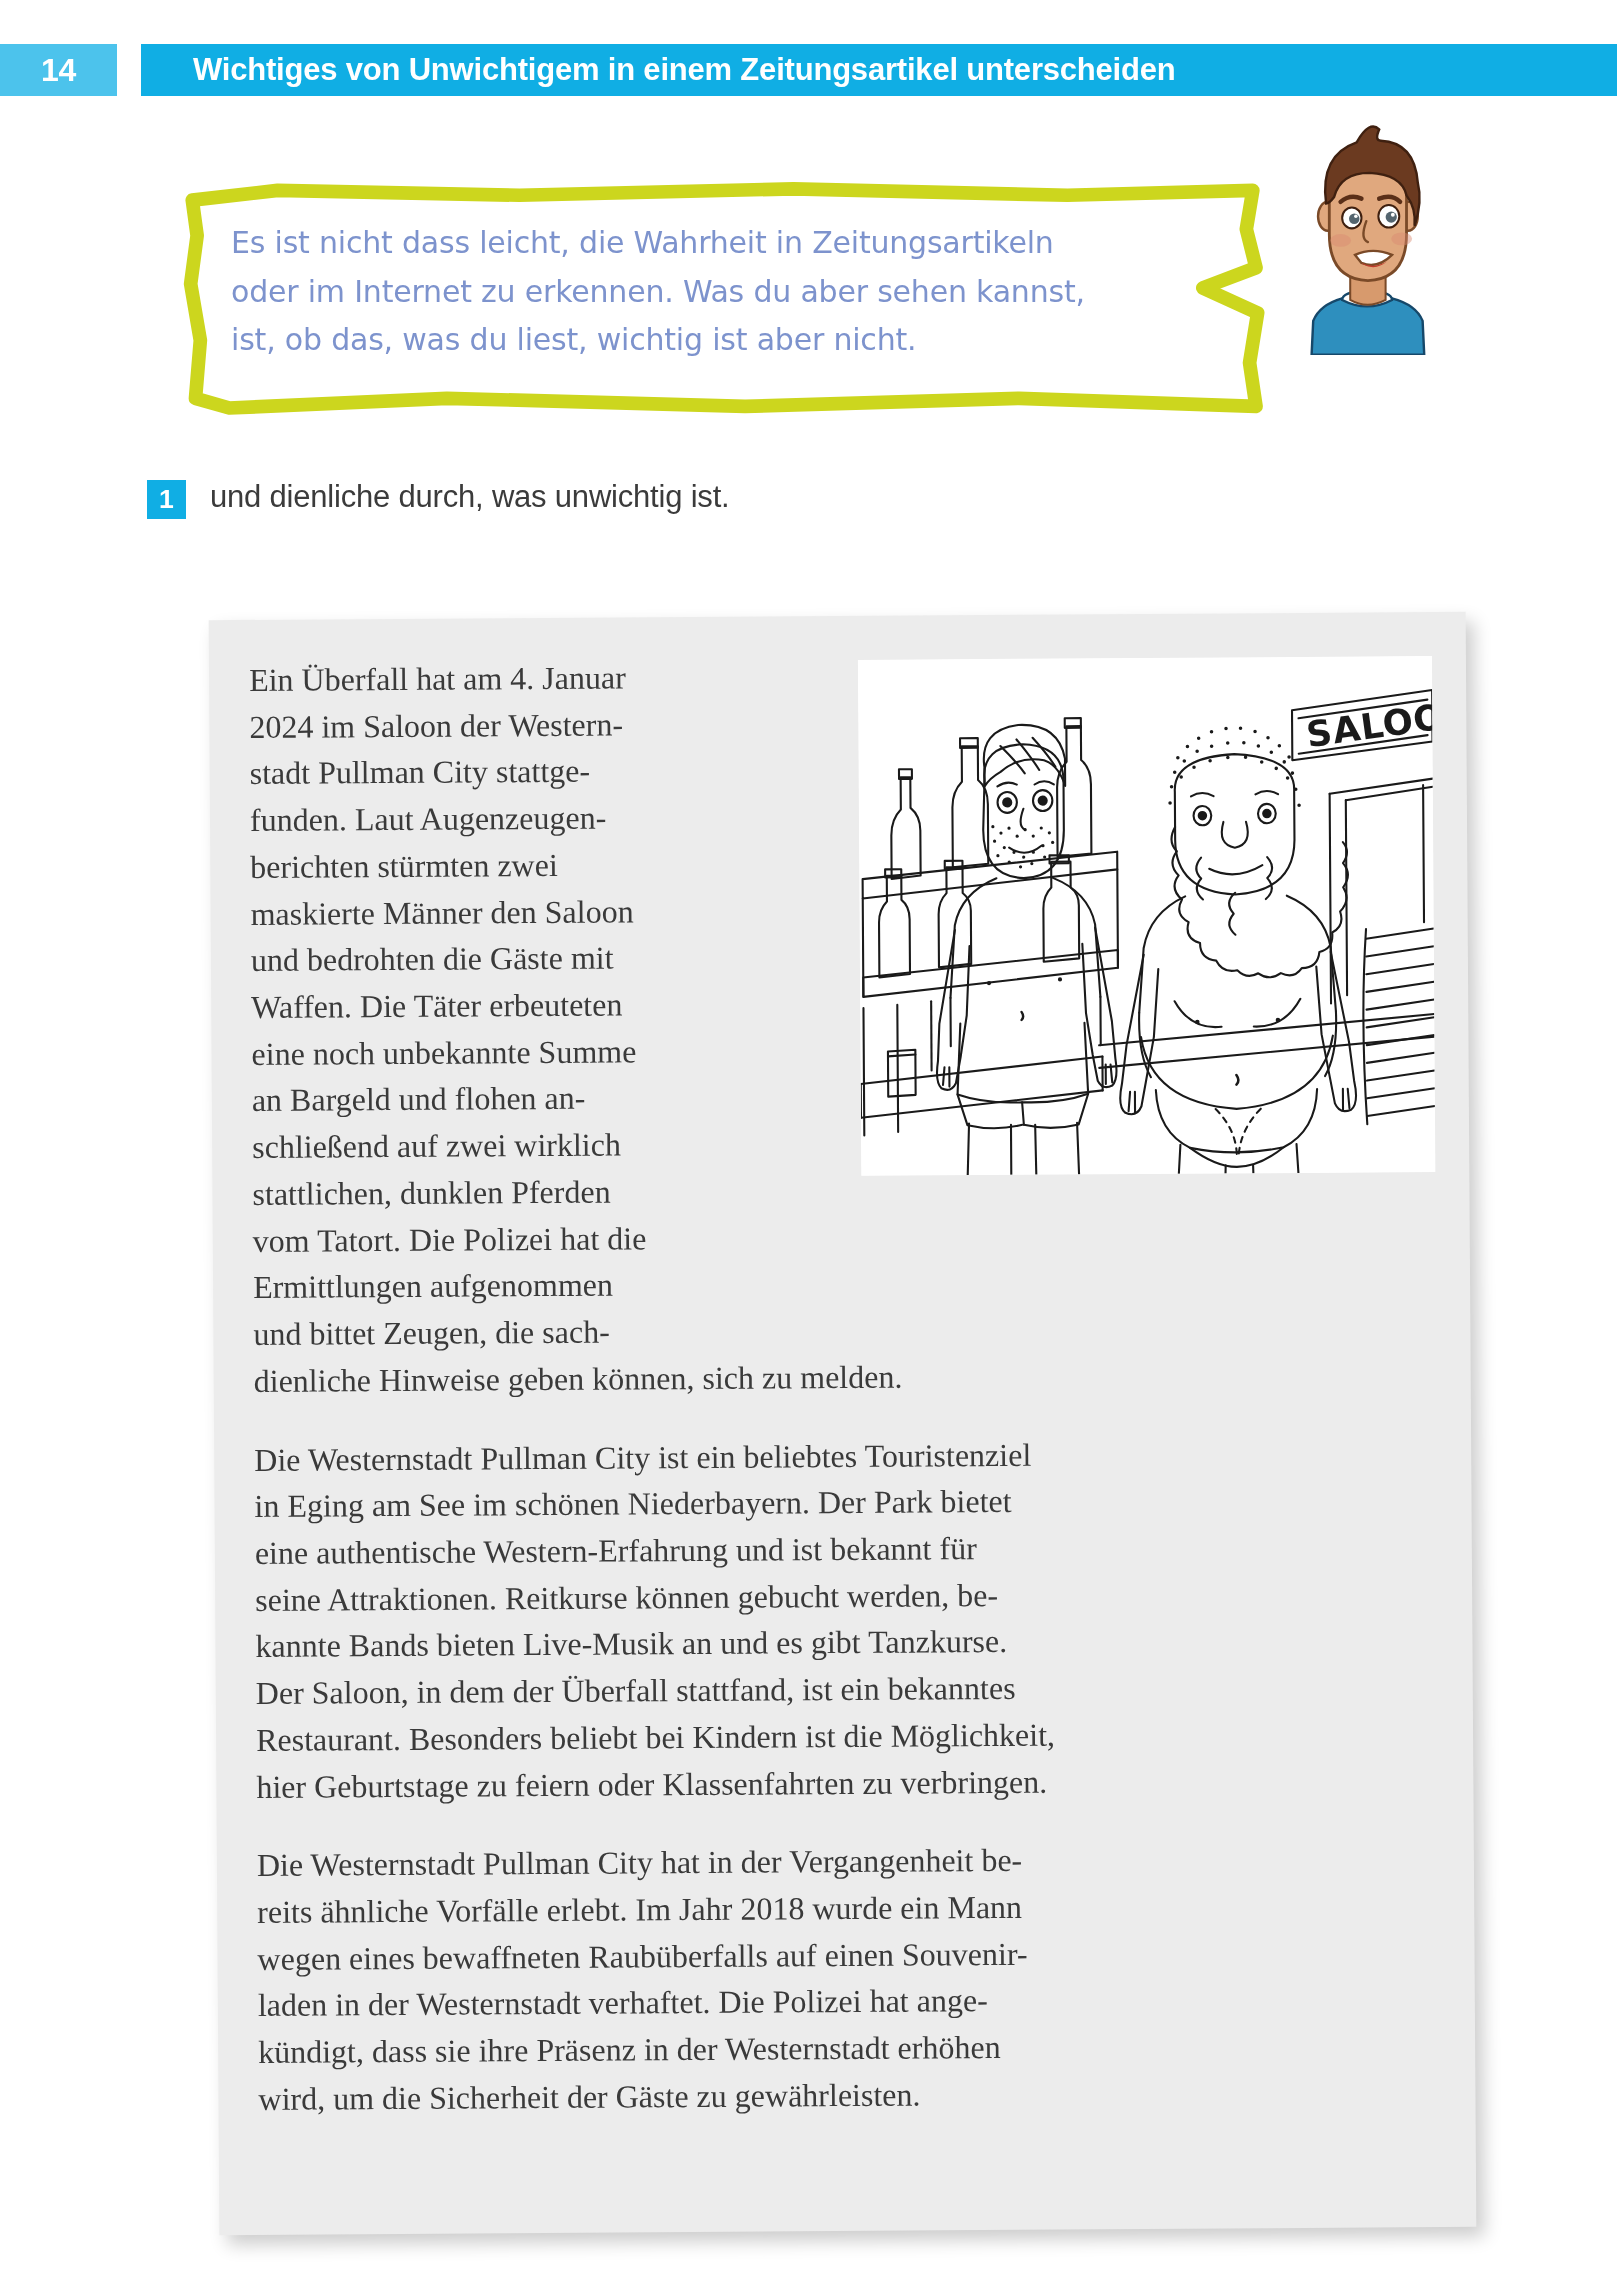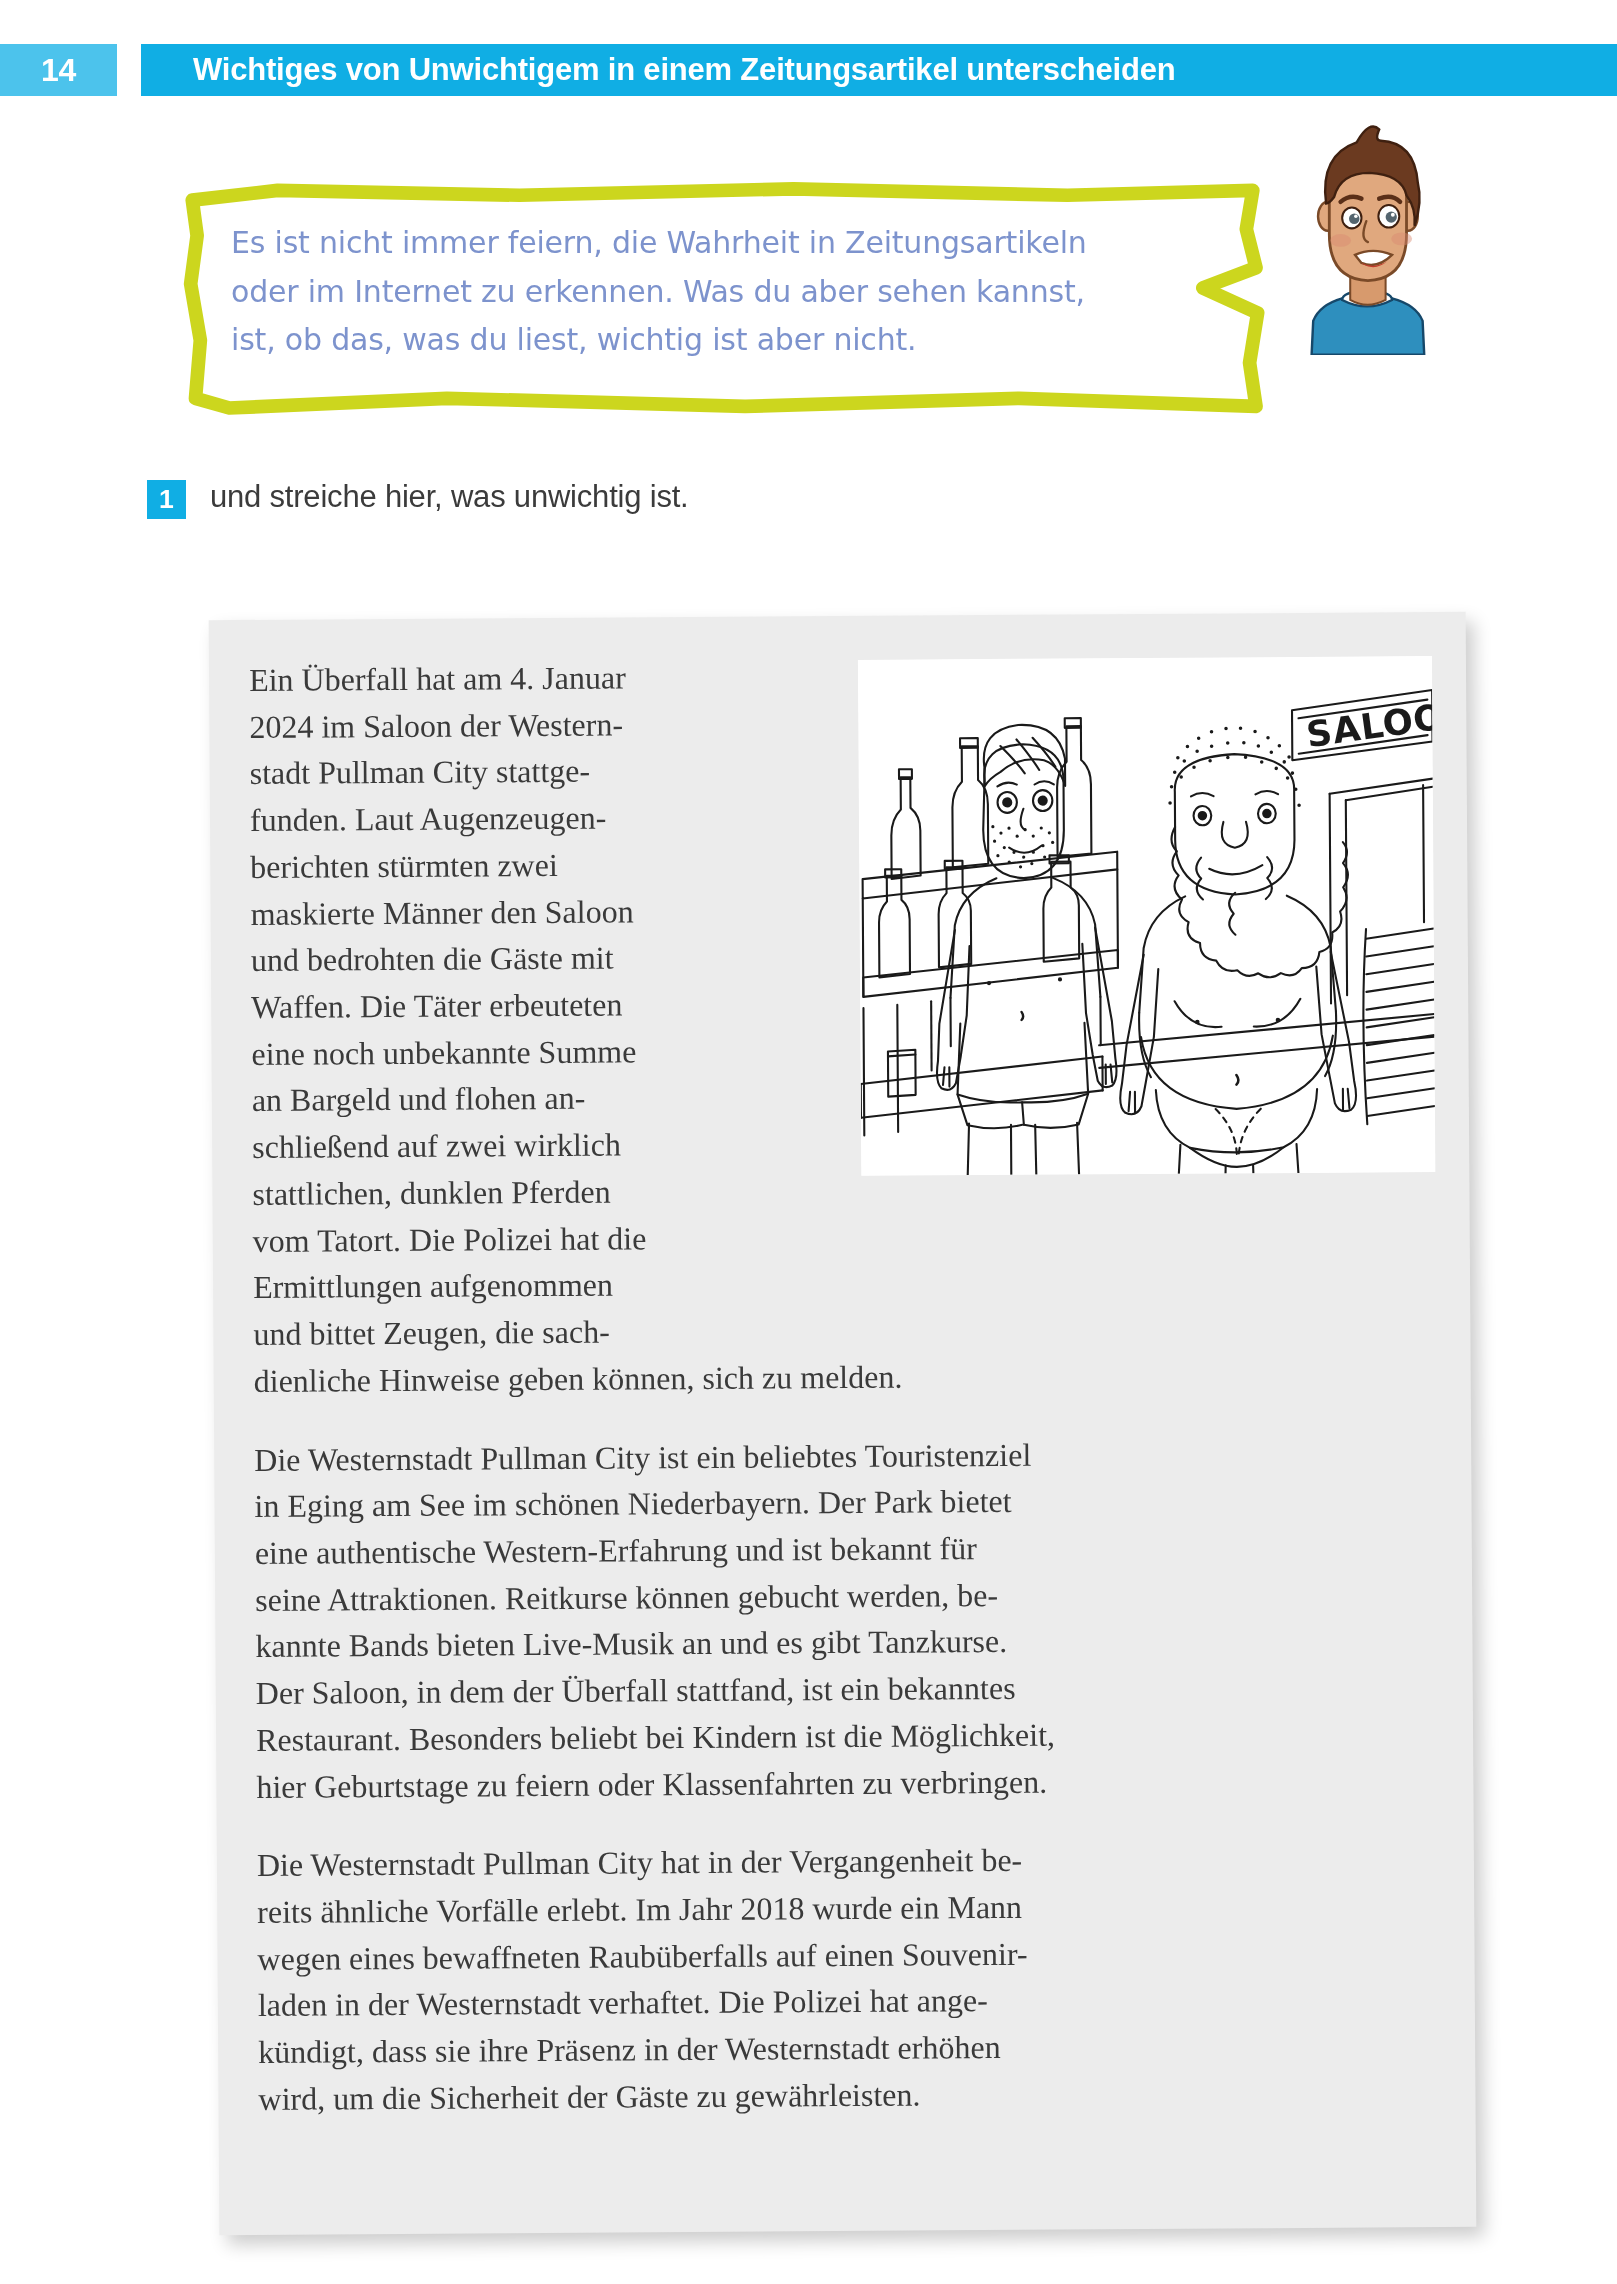--- a/index.html
+++ b/index.html
@@ -198,21 +198,21 @@
   </div>
 </div>
 
 <div id="speech-bubble-wrap">
   <svg id="speech-bubble-svg" viewBox="0 0 1365 300">
     <path d="M 14 26 L 120 14 L 420 20 L 760 12 L 1100 20 L 1330 14
              L 1322 62 L 1334 110 L 1268 135 L 1336 166 L 1326 228 L 1334 282
              L 1040 272 L 700 282 L 330 272 L 60 284 L 18 272 L 24 200 L 12 130 L 20 70 Z" fill="none" stroke="#ccd61e" stroke-width="17" stroke-linejoin="round" stroke-linecap="round"></path>
   </svg>
   <div id="speech-bubble-text">
-    <span>Es ist nicht immer feiern, die Wahrheit in Zeitungsartikeln</span>
+    <span>Es ist nicht dass leicht, die Wahrheit in Zeitungsartikeln</span>
     <span>oder im Internet zu erkennen. Was du aber sehen kannst,</span>
     <span>ist, ob das, was du liest, wichtig ist aber nicht.</span>
   </div>
 </div>
 
 <svg id="boy-figure" viewBox="0 0 230 300">
 
   <path d="M 48 300 L 50 258 Q 58 238 86 230 L 148 230 Q 178 238 186 258 L 188 300 Z" fill="#2e8fbe" stroke="#16486a" stroke-width="3"></path>
 
   <path d="M 86 232 Q 117 248 148 232 Q 148 222 117 220 Q 86 222 86 232 Z" fill="#ffffff" stroke="#16486a" stroke-width="3"></path>
@@ -243,21 +243,21 @@
 
   <path d="M 116 134 Q 108 156 118 160" fill="none" stroke="#7a4a28" stroke-width="3" stroke-linecap="round"></path>
 
   <path d="M 102 176 Q 124 166 148 176 Q 130 194 110 186 Z" fill="#ffffff" stroke="#7a4a28" stroke-width="3"></path>
   <path d="M 110 186 Q 126 194 142 184 Q 128 196 112 188 Z" fill="#c0392b"></path>
 </svg>
 
 <div id="task-1">
   <div id="task-1-number">1</div>
   <div id="task-1-text">
-    <span>und streiche hier, was unwichtig ist.</span>
+    <span>und dienliche durch, was unwichtig ist.</span>
   </div>
 </div>
 
 <div id="article-card">
   <div id="article-inner">
 
     <div id="article-illustration">
       <svg id="illustration-svg" viewBox="0 0 712 640">
         <rect x="0" y="0" width="712" height="640" fill="#ffffff"></rect>
         <g fill="none" stroke="#1a1a1a" stroke-width="2.6" stroke-linejoin="round" stroke-linecap="round">

